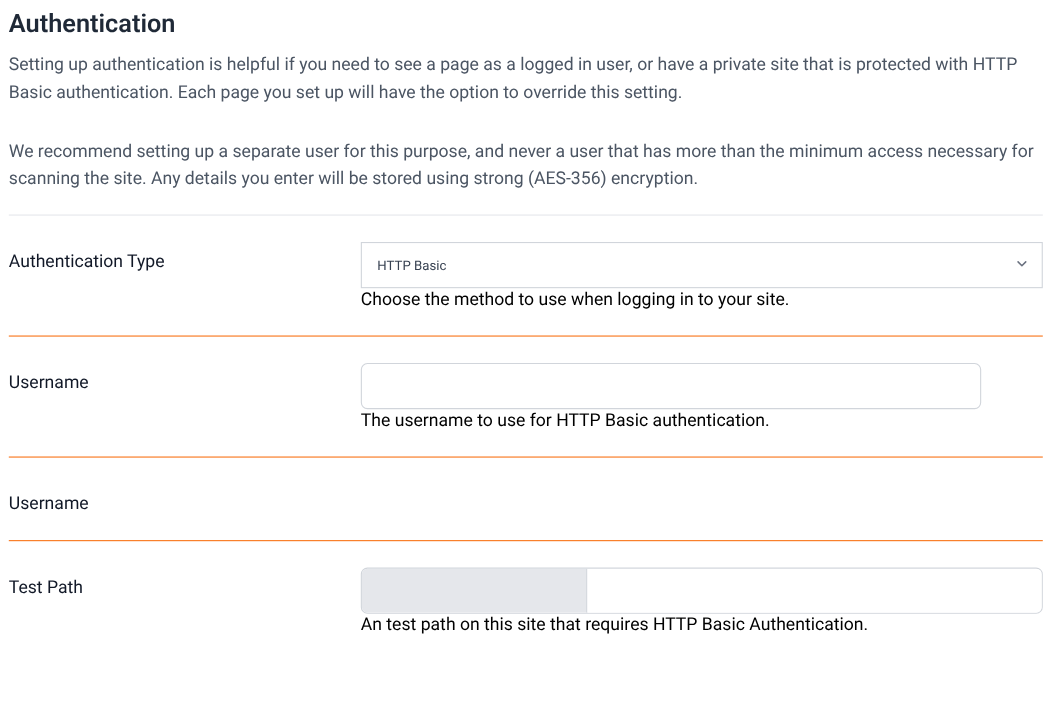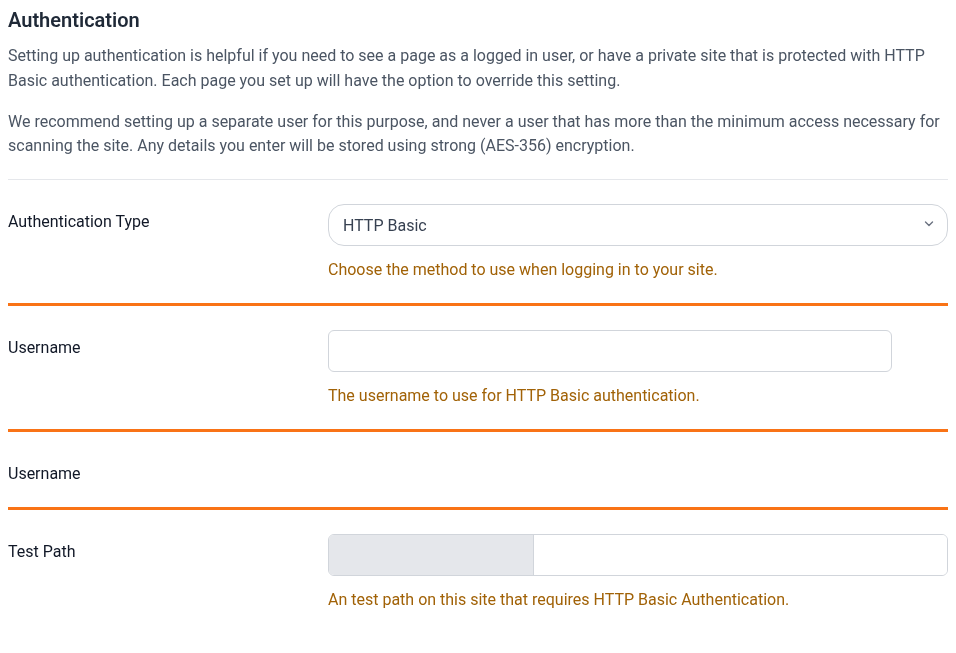--- a/index.html
+++ b/index.html
@@ -8,80 +8,79 @@
       padding: 0;
     }
     body {
       font-family: -apple-system, BlinkMacSystemFont, "Segoe UI", Roboto, "Helvetica Neue", Arial, sans-serif;
       background: #ffffff;
       color: #374151;
       padding: 8px 8px 20px 8px;
       width: 956px;
     }
     .section-title {
-      font-size: 20px;
+      font-size: 23px;
       font-weight: 600;
       color: #1f2937;
       margin-bottom: 12px;
     }
     .section-desc {
       font-size: 16px;
       color: #4b5563;
       line-height: 1.55;
       margin-bottom: 20px;
     }
     .section-desc p {
-      margin-bottom: 16px;
+      margin-bottom: 29px;
     }
     .section-desc p:last-child {
       margin-bottom: 0;
     }
     .divider {
       border: none;
       border-top: 1px solid #e5e7eb;
       margin: 0;
     }
     .form-row {
       display: flex;
       align-items: flex-start;
       padding: 24px 0;
-      border-bottom: 3px solid #f97316;
+      border-bottom: 1px solid #f97316;
     }
     .form-row:last-child {
       border-bottom: none;
     }
     .form-label {
       width: 320px;
       flex-shrink: 0;
       font-size: 16px;
       color: #111827;
       padding-top: 8px;
     }
     .form-control-wrap {
       flex: 1;
     }
     .help-text {
       font-size: 16px;
-      color: #a16207;
-      margin-top: 14px;
+      color: #000000;
     }
     .select-wrap {
       position: relative;
       width: 100%;
     }
     .select {
       width: 100%;
       height: 42px;
       padding: 8px 36px 8px 14px;
-      font-size: 16px;
+      font-size: 12px;
       font-family: inherit;
       color: #374151;
       background: #ffffff;
       border: 1px solid #d1d5db;
-      border-radius: 16px;
+      border-radius: 0;
       appearance: none;
       -webkit-appearance: none;
       -moz-appearance: none;
       cursor: pointer;
     }
     .select-chevron {
       position: absolute;
       right: 12px;
       top: 50%;
       transform: translateY(-50%);

